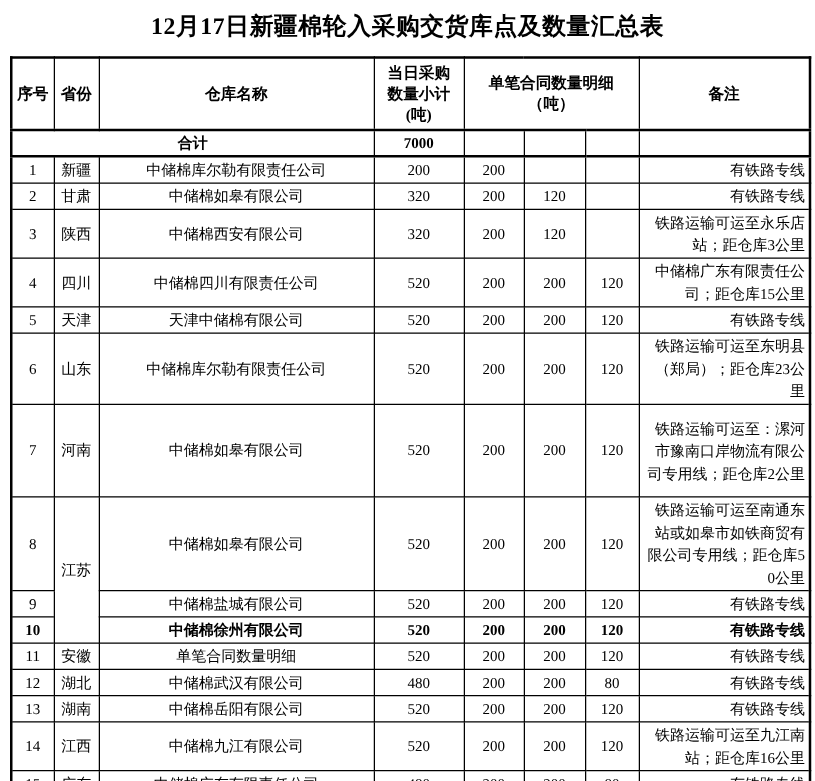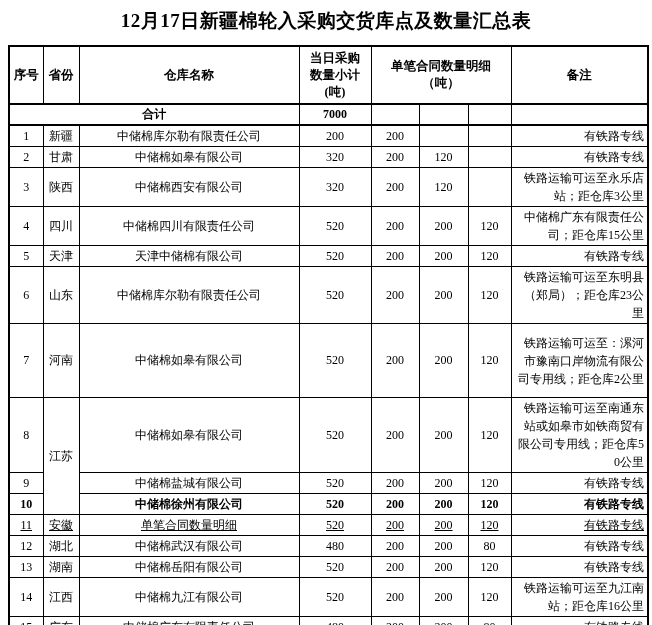--- a/index.html
+++ b/index.html
@@ -151,21 +151,21 @@
         </tr>
         <tr style="height: 18px; font-weight: bold;">
           <td>10</td>
           <td>中储棉徐州有限公司</td>
           <td>520</td>
           <td>200</td>
           <td>200</td>
           <td>120</td>
           <td class="remark">有铁路专线</td>
         </tr>
-        <tr style="height: 20px; text-decoration: underline;">
+        <tr style="height: 20px;">
           <td>11</td>
           <td>安徽</td>
           <td>单笔合同数量明细</td>
           <td>520</td>
           <td>200</td>
           <td>200</td>
           <td>120</td>
           <td class="remark">有铁路专线</td>
         </tr>
         <tr style="height: 21px; padding-left: 36px;">

